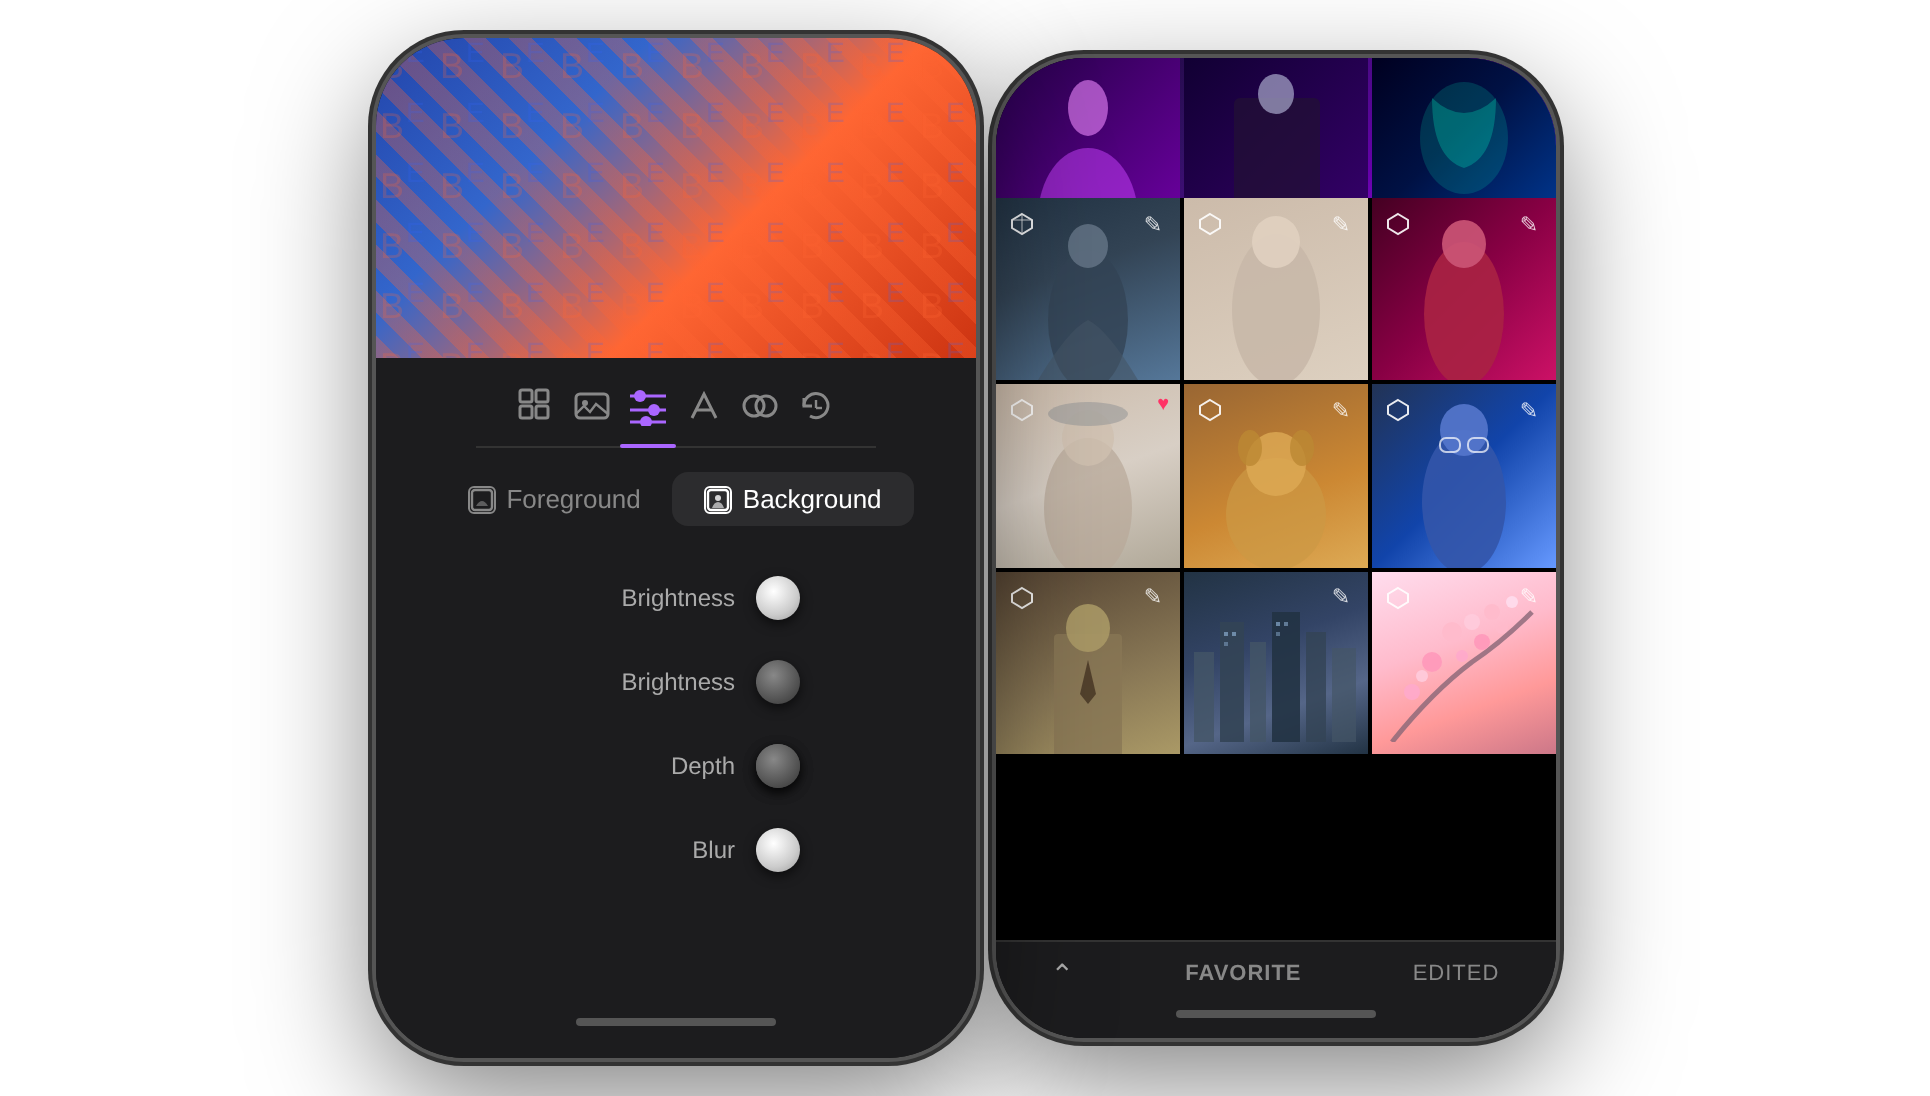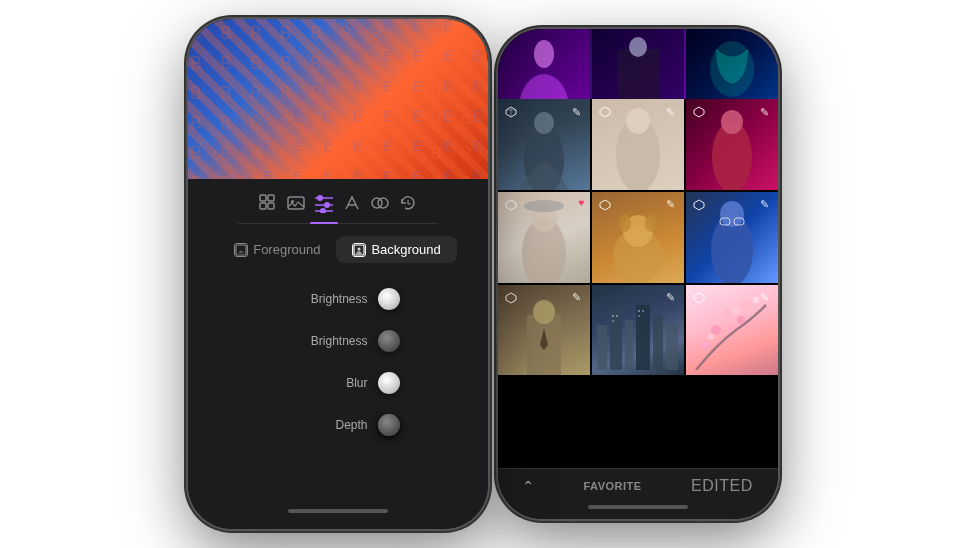--- a/index.html
+++ b/index.html
@@ -494,37 +494,37 @@
         <div class="slider-row">
           <span class="slider-label">Brightness</span>
           <div class="slider-track-wrap">
             <div class="slider-track saturation"></div>
             <div class="slider-dot" style="left:50%"></div>
             <div class="slider-thumb saturation-thumb"></div>
           </div>
         </div>
 
         <div class="slider-row">
-          <span class="slider-label">Blur</span>
-          <div class="slider-track-wrap">
-            <div class="slider-track blur"></div>
-            <div class="slider-dot" style="left:25%"></div>
-            <div class="slider-dot" style="left:75%"></div>
-            <div class="slider-thumb blur-thumb"></div>
-          </div>
-        </div>
-
-        <div class="slider-row">
           <span class="slider-label">Depth</span>
           <div class="slider-track-wrap">
             <div class="slider-track depth"></div>
             <div class="slider-dot" style="left:10%"></div>
             <div class="slider-dot" style="left:90%"></div>
             <div class="slider-thumb depth-thumb1"></div>
             <div class="slider-thumb depth-thumb2"></div>
+          </div>
+        </div>
+
+        <div class="slider-row">
+          <span class="slider-label">Blur</span>
+          <div class="slider-track-wrap">
+            <div class="slider-track blur"></div>
+            <div class="slider-dot" style="left:25%"></div>
+            <div class="slider-dot" style="left:75%"></div>
+            <div class="slider-thumb blur-thumb"></div>
           </div>
         </div>
 
       </div>
 
       <div class="bottom-bar-left">
         <div class="home-indicator"></div>
       </div>
 
     </div>
@@ -713,21 +713,21 @@
       </div>
 
       <div class="bottom-tabs">
         <div class="bottom-tab">
           <span style="font-size:14px;color:#aaa">⌃</span>
         </div>
         <div class="bottom-tab">
           <span style="font-size:11px;color:#888;letter-spacing:0.5px;font-weight:bold;">FAVORITE</span>
         </div>
         <div class="bottom-tab">
-          <span style="font-size:16px;color:#888;letter-spacing:0.5px;">EDITED</span>
+          <span style="font-size:11px;color:#888;letter-spacing:0.5px;">EDITED</span>
         </div>
       </div>
 
       <div class="bottom-indicator">
         <div class="home-indicator"></div>
       </div>
 
     </div>
   </div>
 

